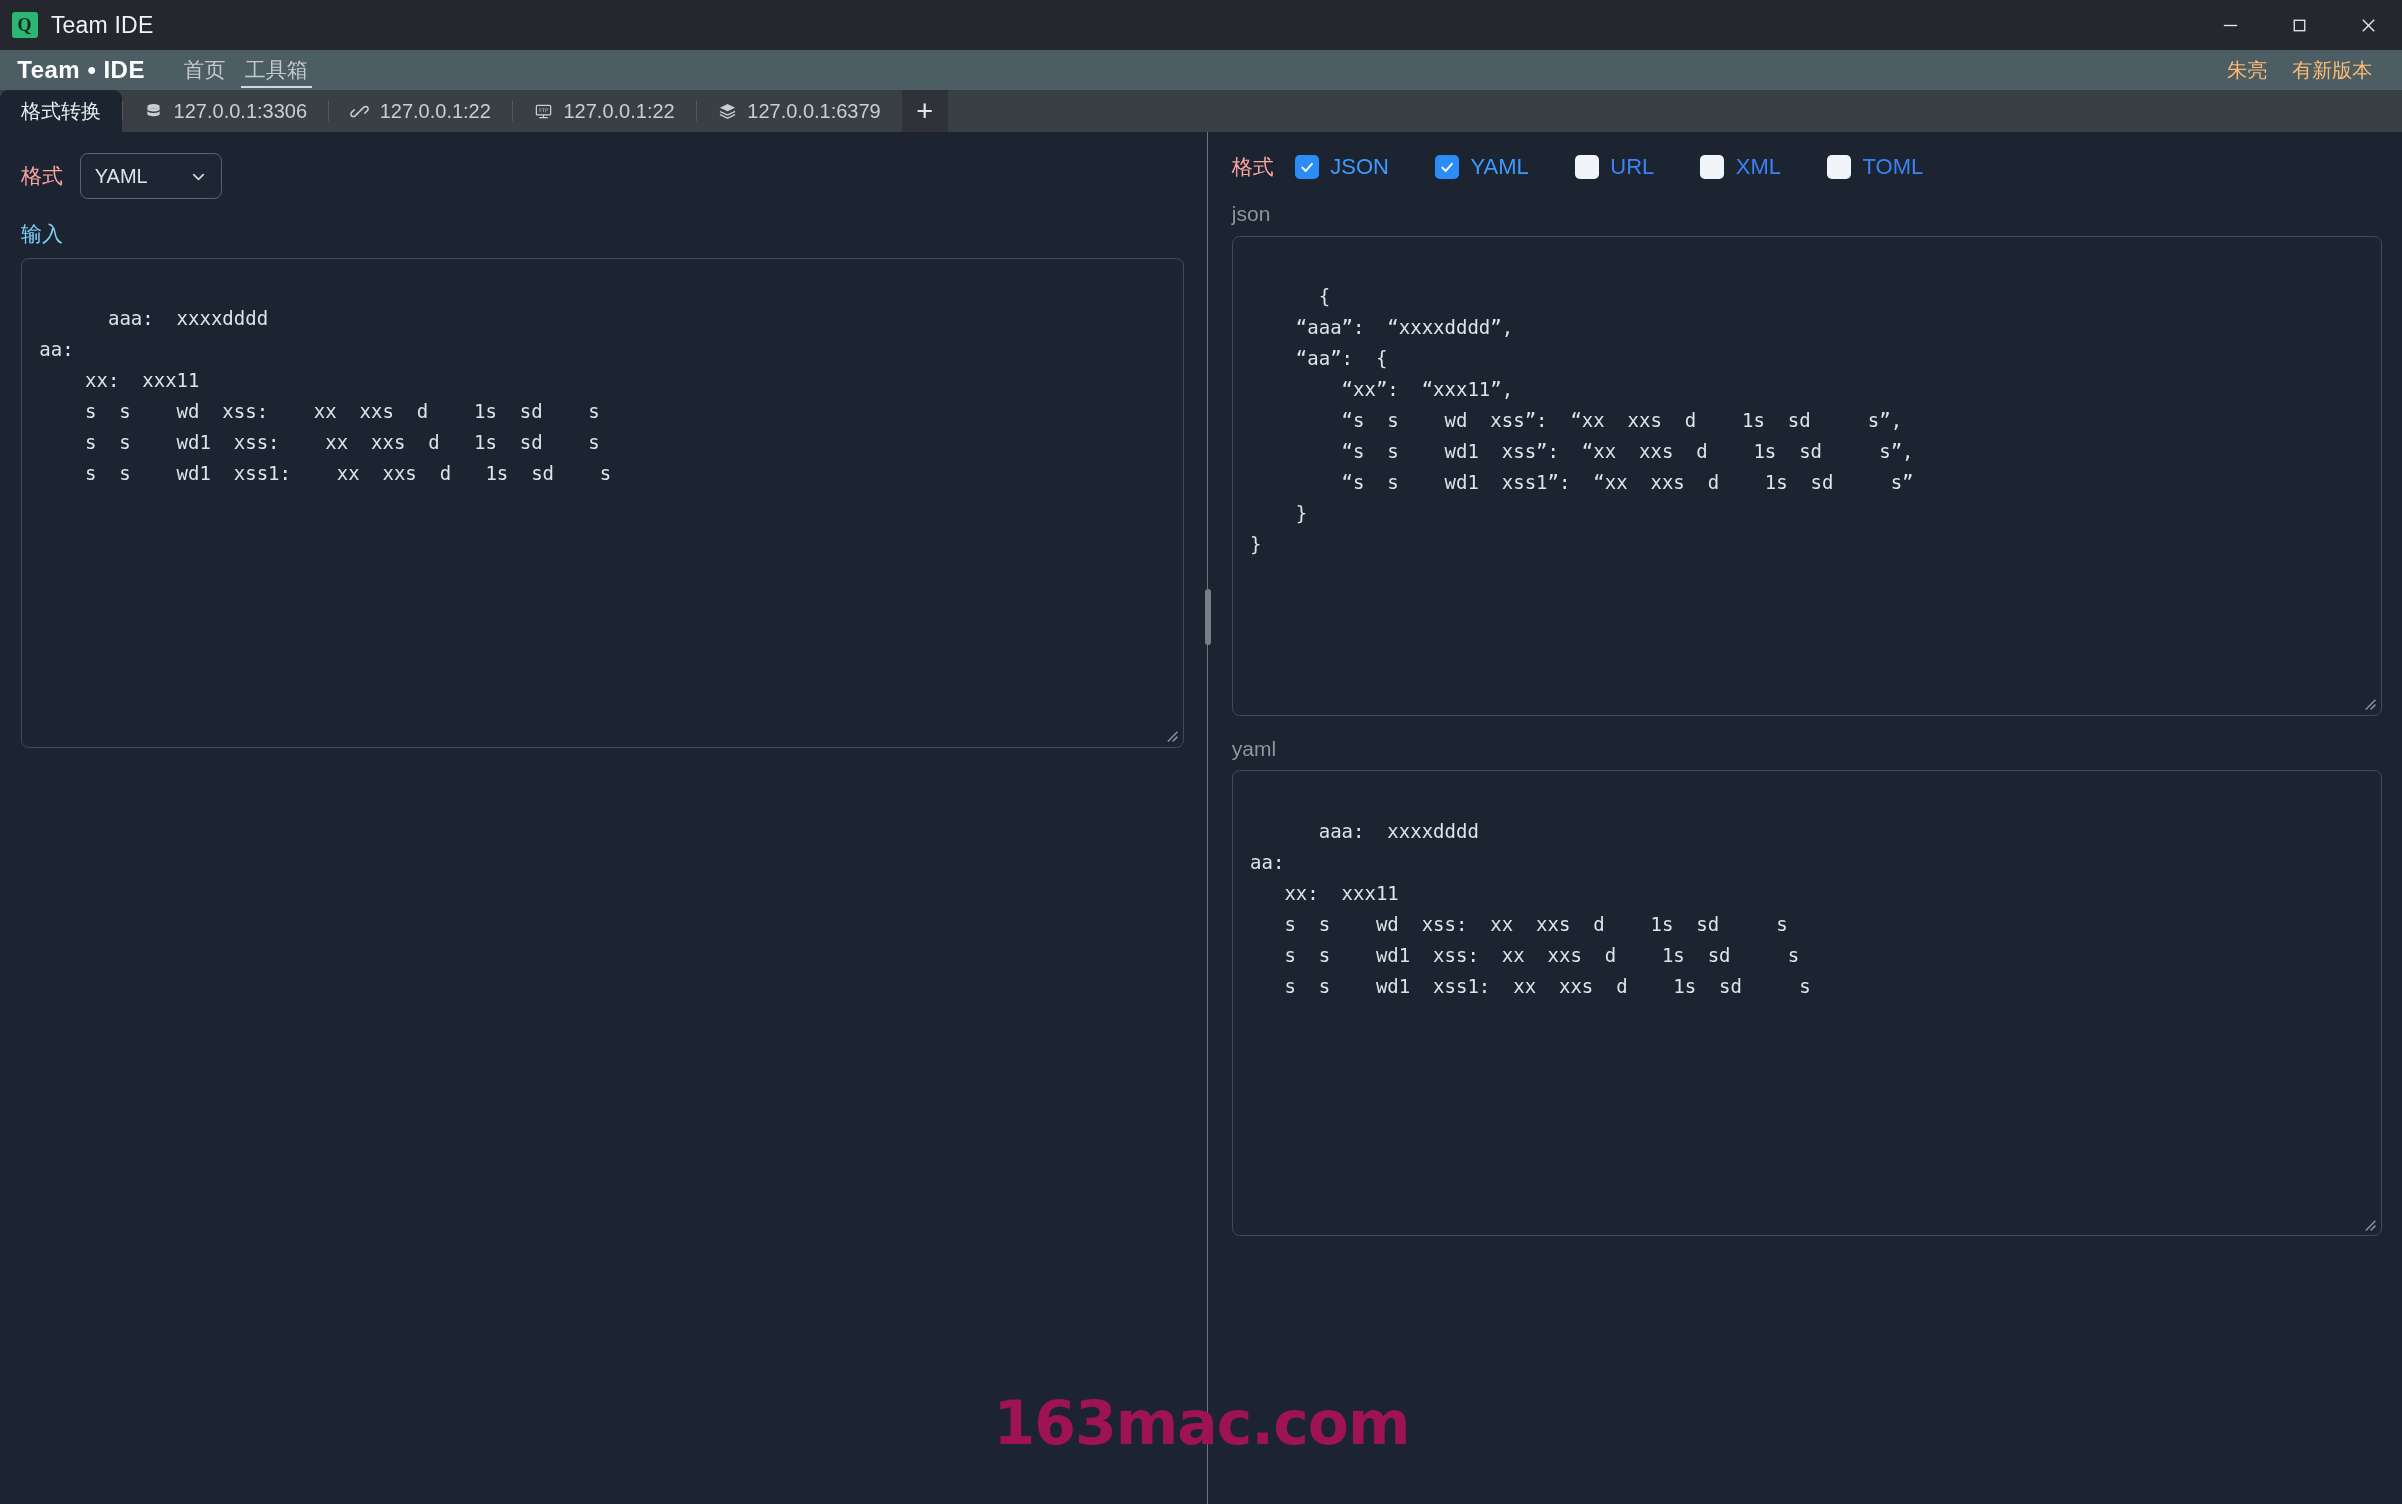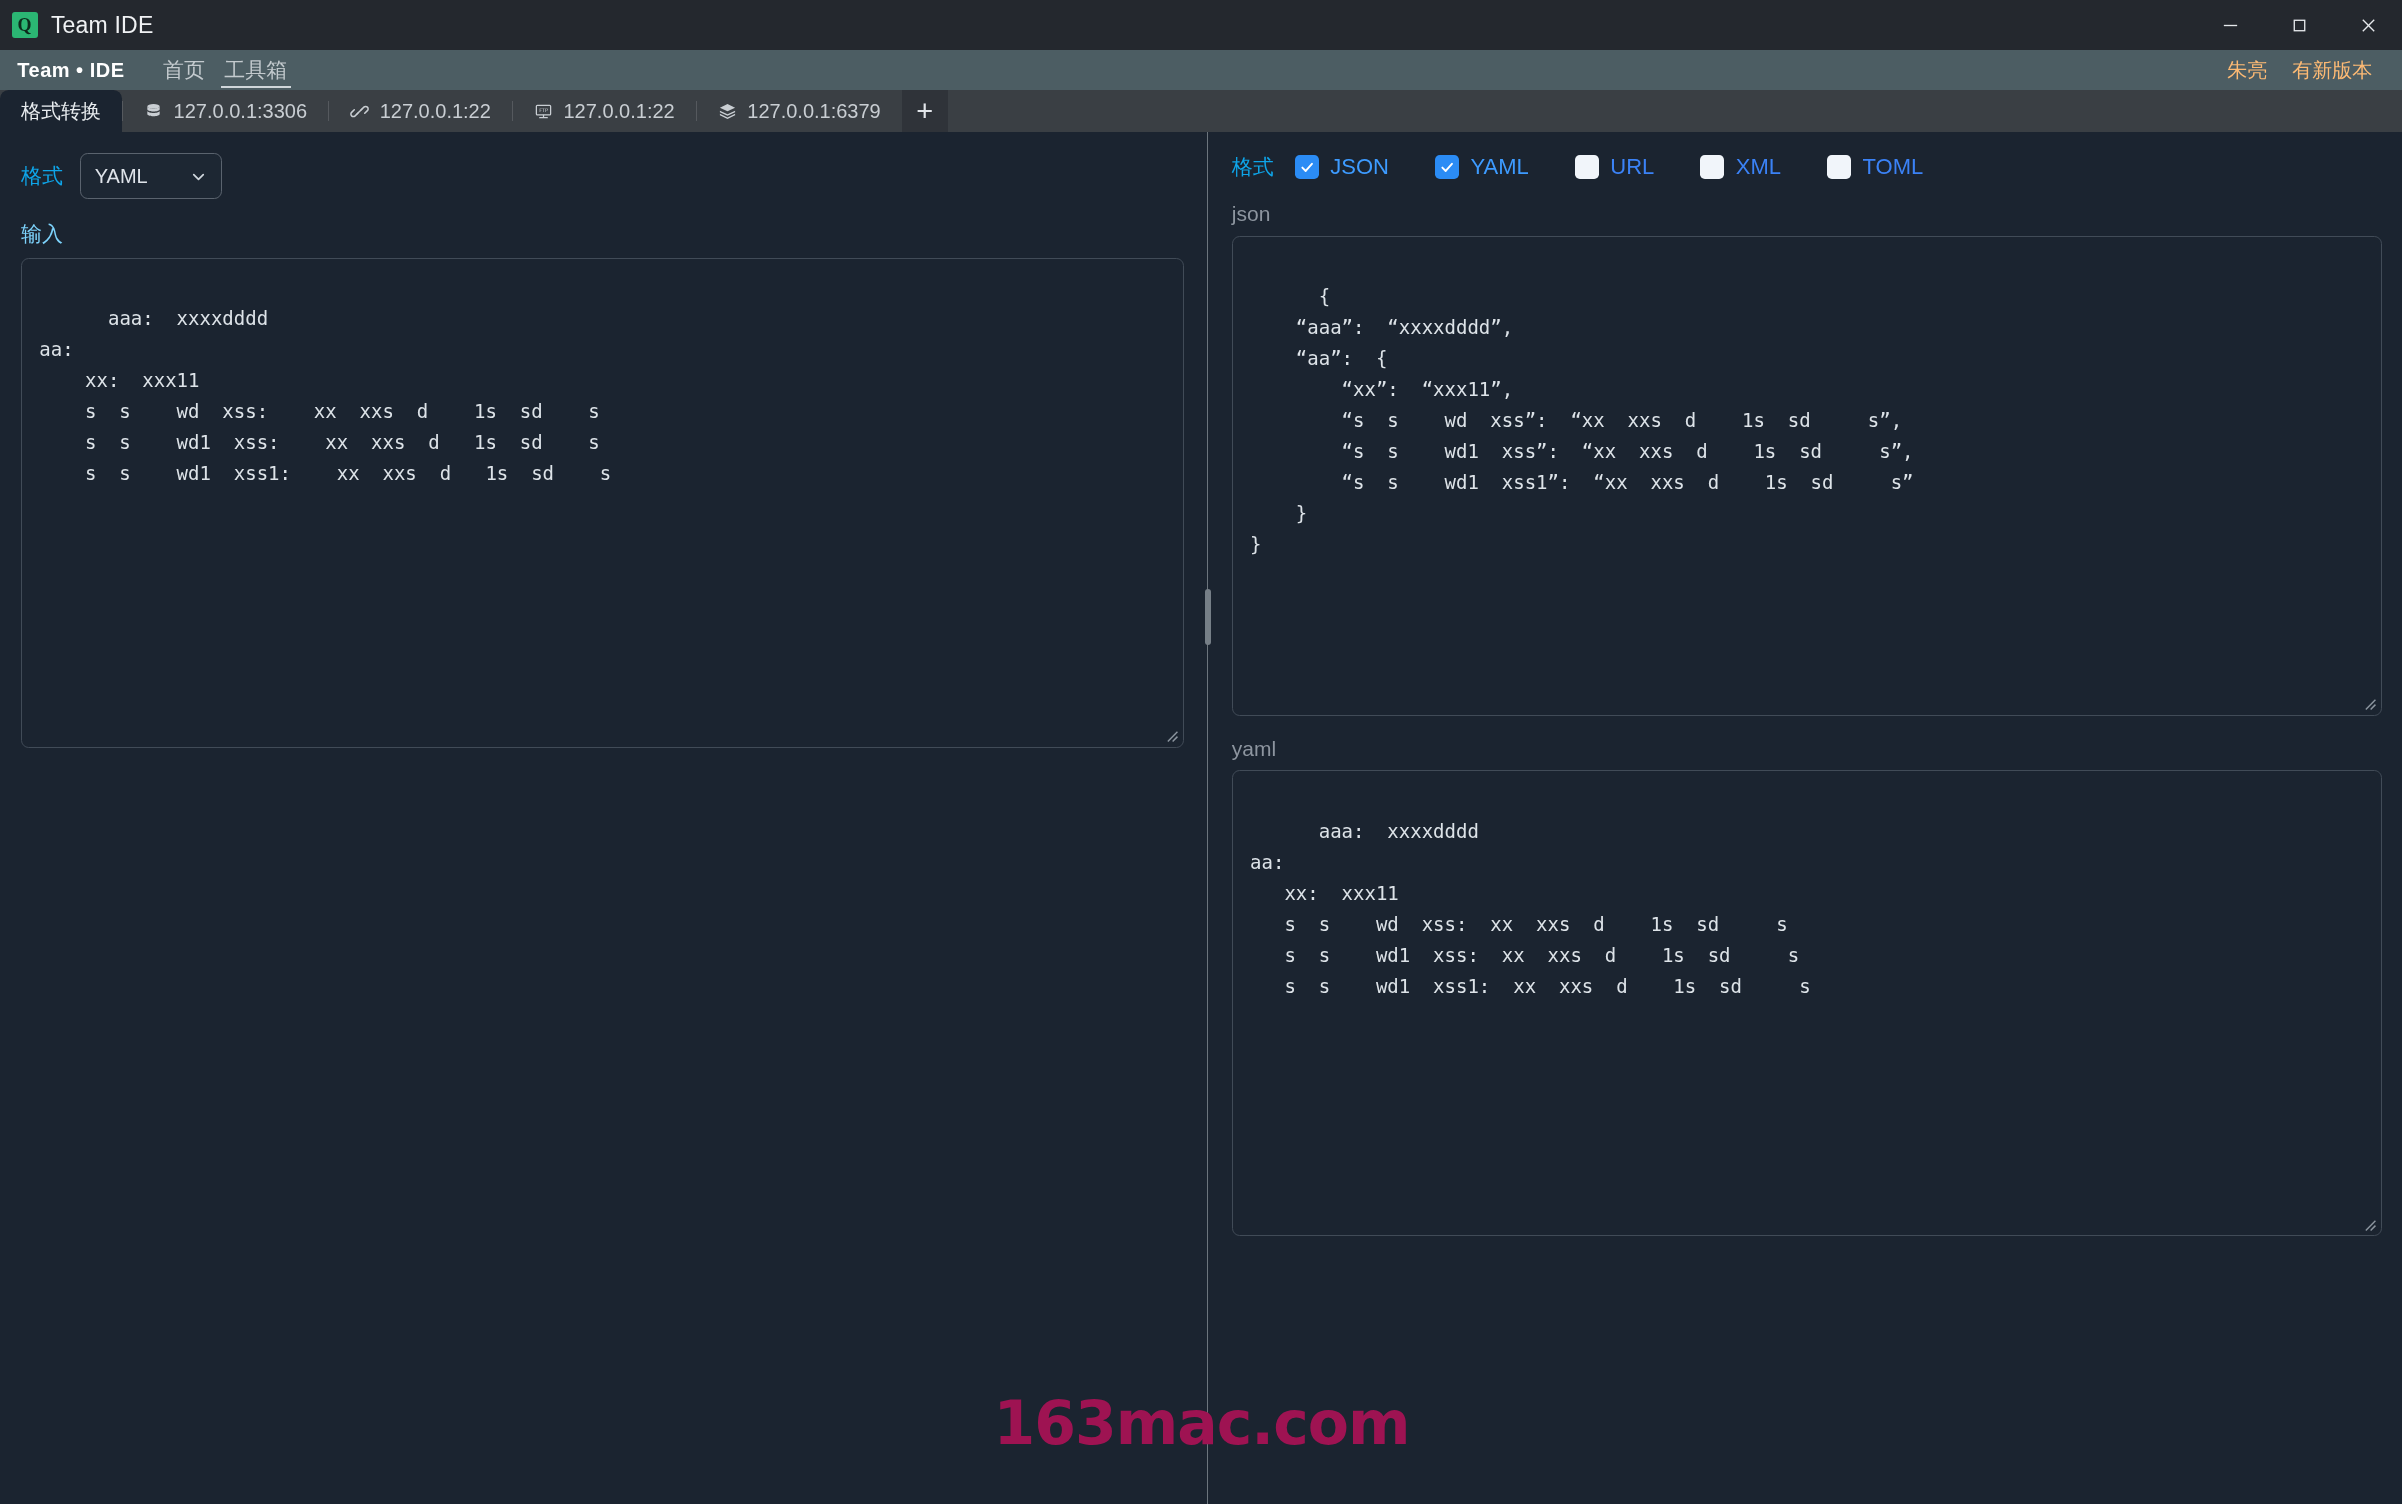--- a/index.html
+++ b/index.html
@@ -33,21 +33,21 @@
     display: flex; align-items: center; justify-content: center;
   }
   .win-btn svg { display: block; }
 
   
   .menubar {
     height: 40px; background: #4c5d63;
     display: flex; align-items: center; padding: 0 17.3px;
   }
   .brand {
-    color: #ffffff; font-size: 20px; font-weight: bold;
+    color: #ffffff; font-size: 24px; font-weight: bold;
     letter-spacing: 0.5px; margin-right: 29px;
   }
   .menu-item {
     color: #c3cace; font-size: 21px; padding: 0 9.6px;
     position: relative; height: 40px; display: flex; align-items: center;
   }
   .menu-item.active::after {
     content: ""; position: absolute; left: 5.8px; right: 5.8px; bottom: 1.9px;
     height: 1.9px; background: #cfd6da;
   }
@@ -98,21 +98,21 @@
   }
   .splitter-grip {
     width: 9.6px; height: 56px; border-radius: 4.8px;
     background: #767f87; position: relative; z-index: 2;
     margin-top: -403px;
   }
   .pane-right { flex: 1; padding: 21px 21px 0 21px; }
 
   
   .fmt-row { display: flex; align-items: center; gap: 17.3px; }
-  .fmt-label { color: #0ea5e9; font-size: 21px; }
+  .fmt-label { color: #fca5a5; font-size: 21px; }
   .select-box {
     width: 142px; height: 46px; border: 1px solid #5a636e;
     border-radius: 7.7px; background: #1d2733;
     display: flex; align-items: center; justify-content: space-between;
     padding: 0 13.4px; color: #dfe4ea; font-size: 20px;
   }
   .chev { width: 19px; height: 19px; }
   .section-label { color: #7dd3fc; font-size: 21px; margin: 21px 0 9.6px 0; }
 
   

